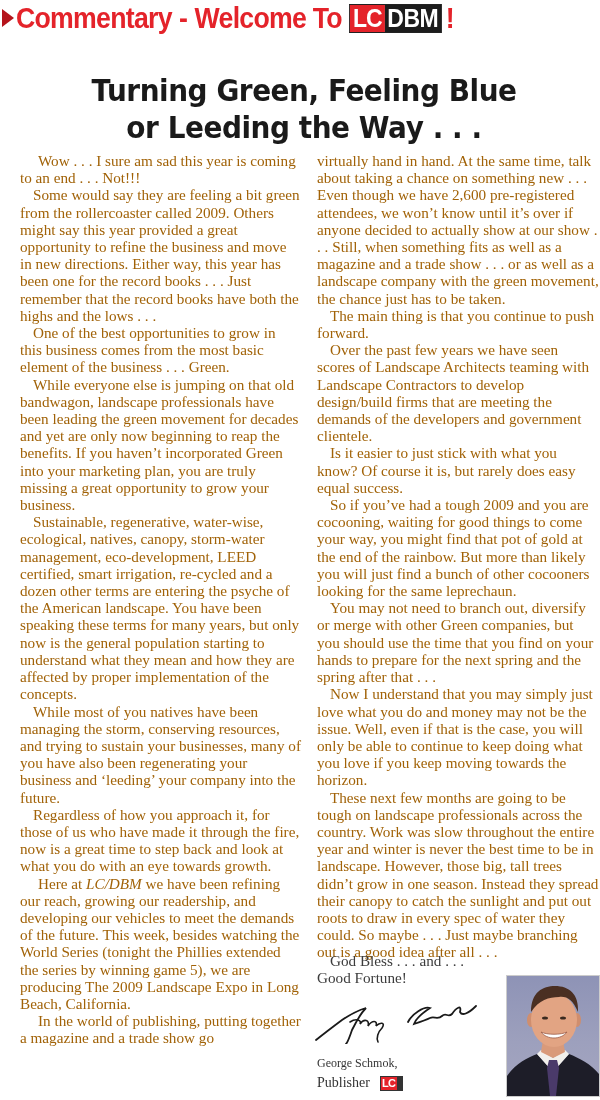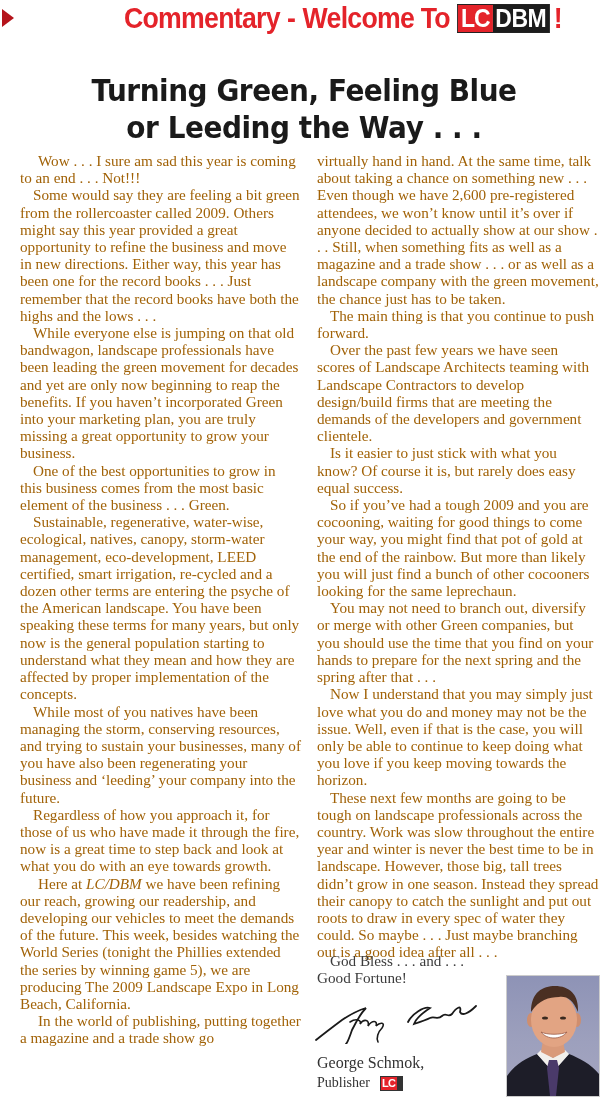--- a/index.html
+++ b/index.html
@@ -17,21 +17,20 @@
     }
     .header {
       position: absolute;
       left: 0;
       top: 0;
       height: 36px;
       width: 600px;
       display: flex;
       align-items: center;
       white-space: nowrap;
-      justify-content: space-between;
     }
     .header-arrow {
       width: 0; height: 0;
       border-top: 9px solid transparent;
       border-bottom: 9px solid transparent;
       border-left: 12px solid #b5141b;
       margin-left: 2px;
       margin-right: 2px;
     }
     .header-text {
@@ -126,21 +125,21 @@
       position: absolute;
       left: 312px;
       top: 996px;
       width: 170px;
       height: 48px;
     }
     .sig-name {
       position: absolute;
       left: 317px;
       top: 1053px;
-      font-size: 16px;
+      font-size: 12px;
       line-height: 20px;
       color: #333;
     }
     .sig-title {
       position: absolute;
       left: 317px;
       top: 1073px;
       font-size: 14px;
       line-height: 20px;
       color: #333;
@@ -196,22 +195,22 @@
 </div>
 
 <div class="title">
   <div>Turning Green, Feeling Blue</div>
   <div>or Leeding the Way . . .</div>
 </div>
 
 <div class="col col-left">
   <p class="deep">Wow . . .  I sure am sad this year is coming to an end . . . Not!!!</p>
   <p>Some would say they are feeling a bit green from the rollercoaster called 2009. Others might say this year provided a great opportunity to refine the business and move in new directions. Either way, this year has been one for the record books . . . Just remember that the record books have both the highs and the lows . . .</p>
+  <p>One of the best opportunities to grow in this business comes from the most basic element of the business . . . Green.</p>
   <p>While everyone else is jumping on that old bandwagon, landscape professionals have been leading the green movement for decades and yet are only now beginning to reap the benefits. If you haven’t incorporated Green into your marketing plan, you are truly missing a great opportunity to grow your business.</p>
-  <p>One of the best opportunities to grow in this business comes from the most basic element of the business . . . Green.</p>
   <p>Sustainable, regenerative, water-wise, ecological, natives, canopy, storm-water management, eco-development, LEED certified, smart irrigation, re-cycled and a dozen other terms are entering the psyche of the American landscape. You have been speaking these terms for many years, but only now is the general population starting to understand what they mean and how they are affected by proper implementation of the concepts.</p>
   <p>While most of you natives have been managing the storm, conserving resources, and trying to sustain your businesses, many of you have also been regenerating your business and ‘leeding’ your company into the future.</p>
   <p>Regardless of how you approach it, for those of us who have made it through the fire, now is a great time to step back and look at what you do with an eye towards growth.</p>
   <p class="deep"><span>Here at </span><em>LC/DBM</em><span> we have been refining our reach, growing our readership, and developing our vehicles to meet the demands of the future. This week, besides watching the World Series (tonight the Phillies extended the series by winning game 5), we are producing The 2009 Landscape Expo in Long Beach, California.</span></p>
   <p class="deep">In the world of publishing, putting together a magazine and a trade show go</p>
 </div>
 
 <div class="col col-right">
   <p class="noindent">virtually hand in hand. At the same time, talk about taking a chance on something new . . . Even though we have 2,600 pre-registered attendees, we won’t know until it’s over if anyone decided to actually show at our show . . . Still, when something fits as well as a magazine and a trade show . . . or as well as a landscape company with the green movement, the chance just has to be taken.</p>
   <p>The main thing is that you continue to push forward.</p>

